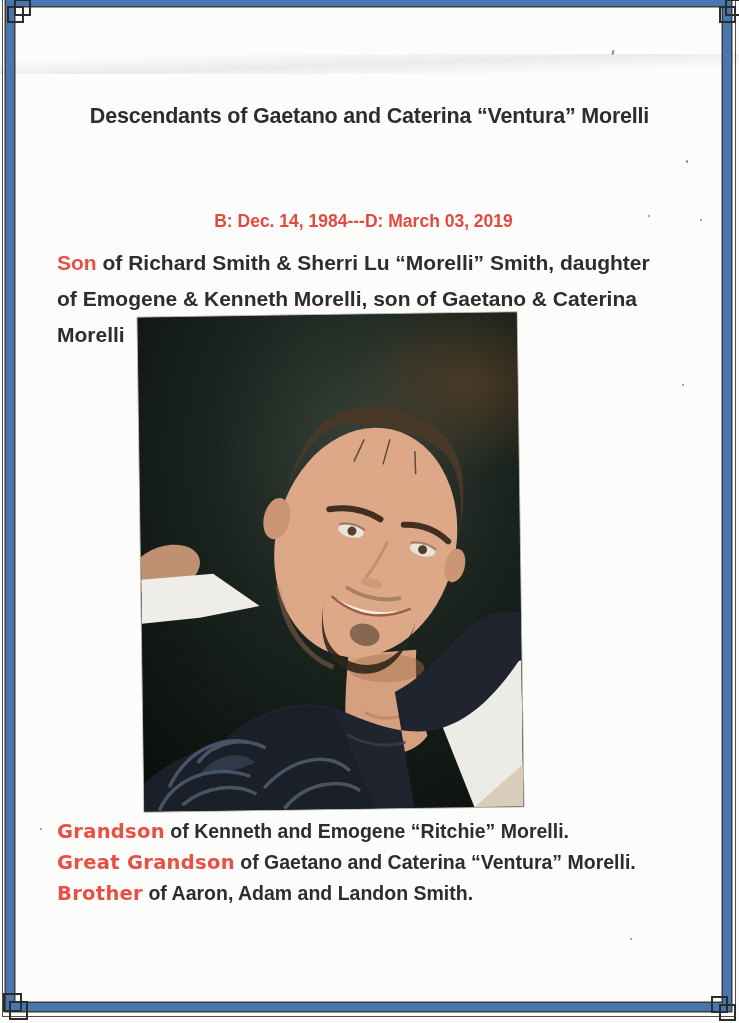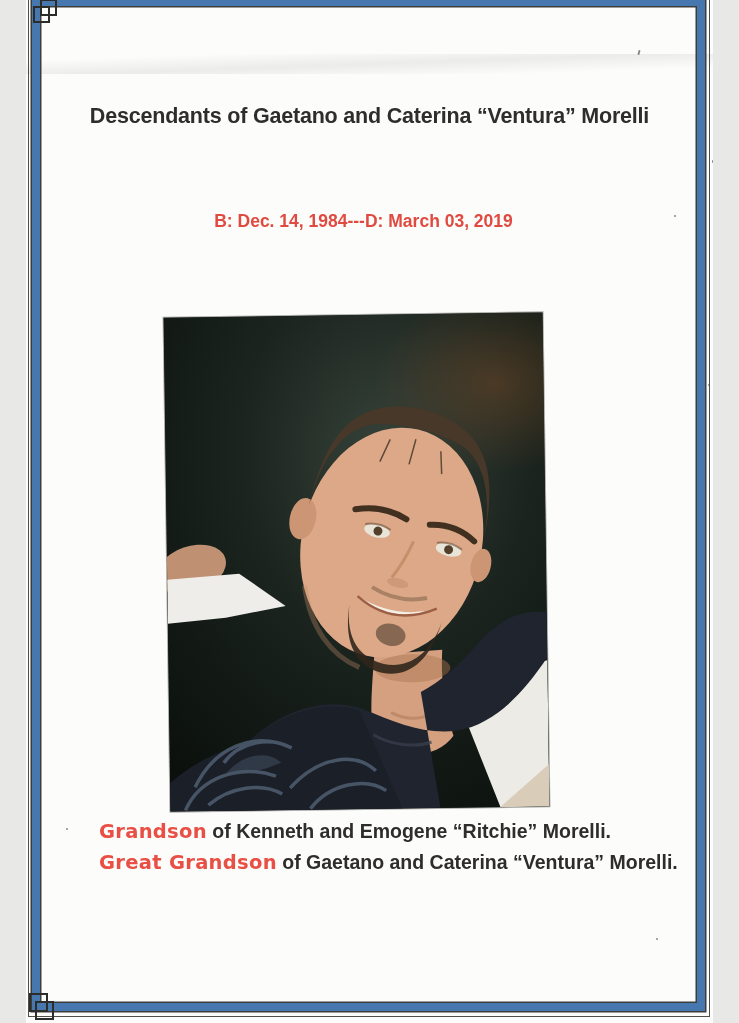--- a/index.html
+++ b/index.html
@@ -1,17 +1,17 @@
 <!DOCTYPE html>
 <html><head>
 <meta charset="utf-8">
 <style>
   html,body{margin:0;padding:0;background:#e8e8e6;}
   .page{
-    position:relative; width:687px; height:1023px; margin:0 auto;
+    position:relative; width:739px; height:1023px; margin:0 auto;
     background:#fcfcfa; overflow:hidden;
     font-family:"Liberation Sans", sans-serif;
     color:#2e2d2b;
   }
   
   .scan-edge{
     position:absolute; left:2px; top:-3px; right:3px; bottom:6px;
     border:1.5px solid #4e4e4c; pointer-events:none;
   }
   .frame{
@@ -54,21 +54,21 @@
     text-align:center; font-size:17.5px; font-weight:bold; color:#e04a41;
   }
   .son-para{
     position:absolute; left:57px; top:245px; width:660px;
     font-size:21px; font-weight:bold; line-height:36px; color:#2e2d2b;
   }
   .red-label{color:#e94f44; font-weight:bold;}
   .pre{white-space:pre-line;}
   .relations{
     position:absolute; left:57px; top:816px; width:660px;
-    font-size:19.5px; font-weight:bold; line-height:30px; color:#2e2d2b;margin-left:16px;
+    font-size:19.5px; font-weight:bold; line-height:30px; color:#2e2d2b;
   }
   .relations .red-label{font-family:"DejaVu Sans", sans-serif; letter-spacing:0.3px;}
   
   .photo{
     position:absolute; left:141px; top:315px; width:379px; height:494px;
     transform:rotate(-0.8deg);
     box-shadow:0 0 0 1px rgba(20,20,20,0.35);
     overflow:hidden; background:#10150f;
   }
 </style>
@@ -101,20 +101,23 @@
       <i class="sq b"></i>
     </div>
   <div class="corner bl">
       <i class="sq a"></i>
       <i class="sq b"></i>
     </div>
 
   <div class="title">Descendants of Gaetano and Caterina “Ventura” Morelli</div>
   <div class="dates">B: Dec. 14, 1984---D: March 03, 2019</div>
 
+  <div class="son-para"><span class="red-label">Son</span><span class="pre"> of Richard Smith &amp; Sherri Lu “Morelli” Smith, daughter
+of Emogene &amp; Kenneth Morelli, son of Gaetano &amp; Caterina
+Morelli</span></div>
 
   <div class="photo">
     <svg viewBox="0 0 379 494" width="379" height="494">
       <defs>
         <radialGradient id="bg" cx="0.58" cy="0.28" r="0.85">
           <stop offset="0" stop-color="#36423a"></stop>
           <stop offset="0.45" stop-color="#1b241e"></stop>
           <stop offset="1" stop-color="#0b100d"></stop>
         </radialGradient>
         <radialGradient id="glow" cx="0.5" cy="0.5" r="0.5">
@@ -171,15 +174,16 @@
         <path d="M140,493 C160,468 196,462 216,476"></path>
         <path d="M60,455 C76,439 96,437 108,446 C94,452 74,457 60,455 Z" fill="#5f7288" opacity="0.5"></path>
         <path d="M38,488 C60,470 92,466 112,478"></path>
       </g>
     </svg>
   </div>
 
   <div class="relations">
     <div><span class="red-label">Grandson</span><span> of Kenneth and Emogene “Ritchie” Morelli.</span></div>
     <div><span class="red-label">Great Grandson</span><span> of Gaetano and Caterina “Ventura” Morelli.</span></div>
+    <div><span class="red-label">Brother</span><span> of Aaron, Adam and Landon Smith.</span></div>
   </div>
 
 </div>
 
 </body></html>

